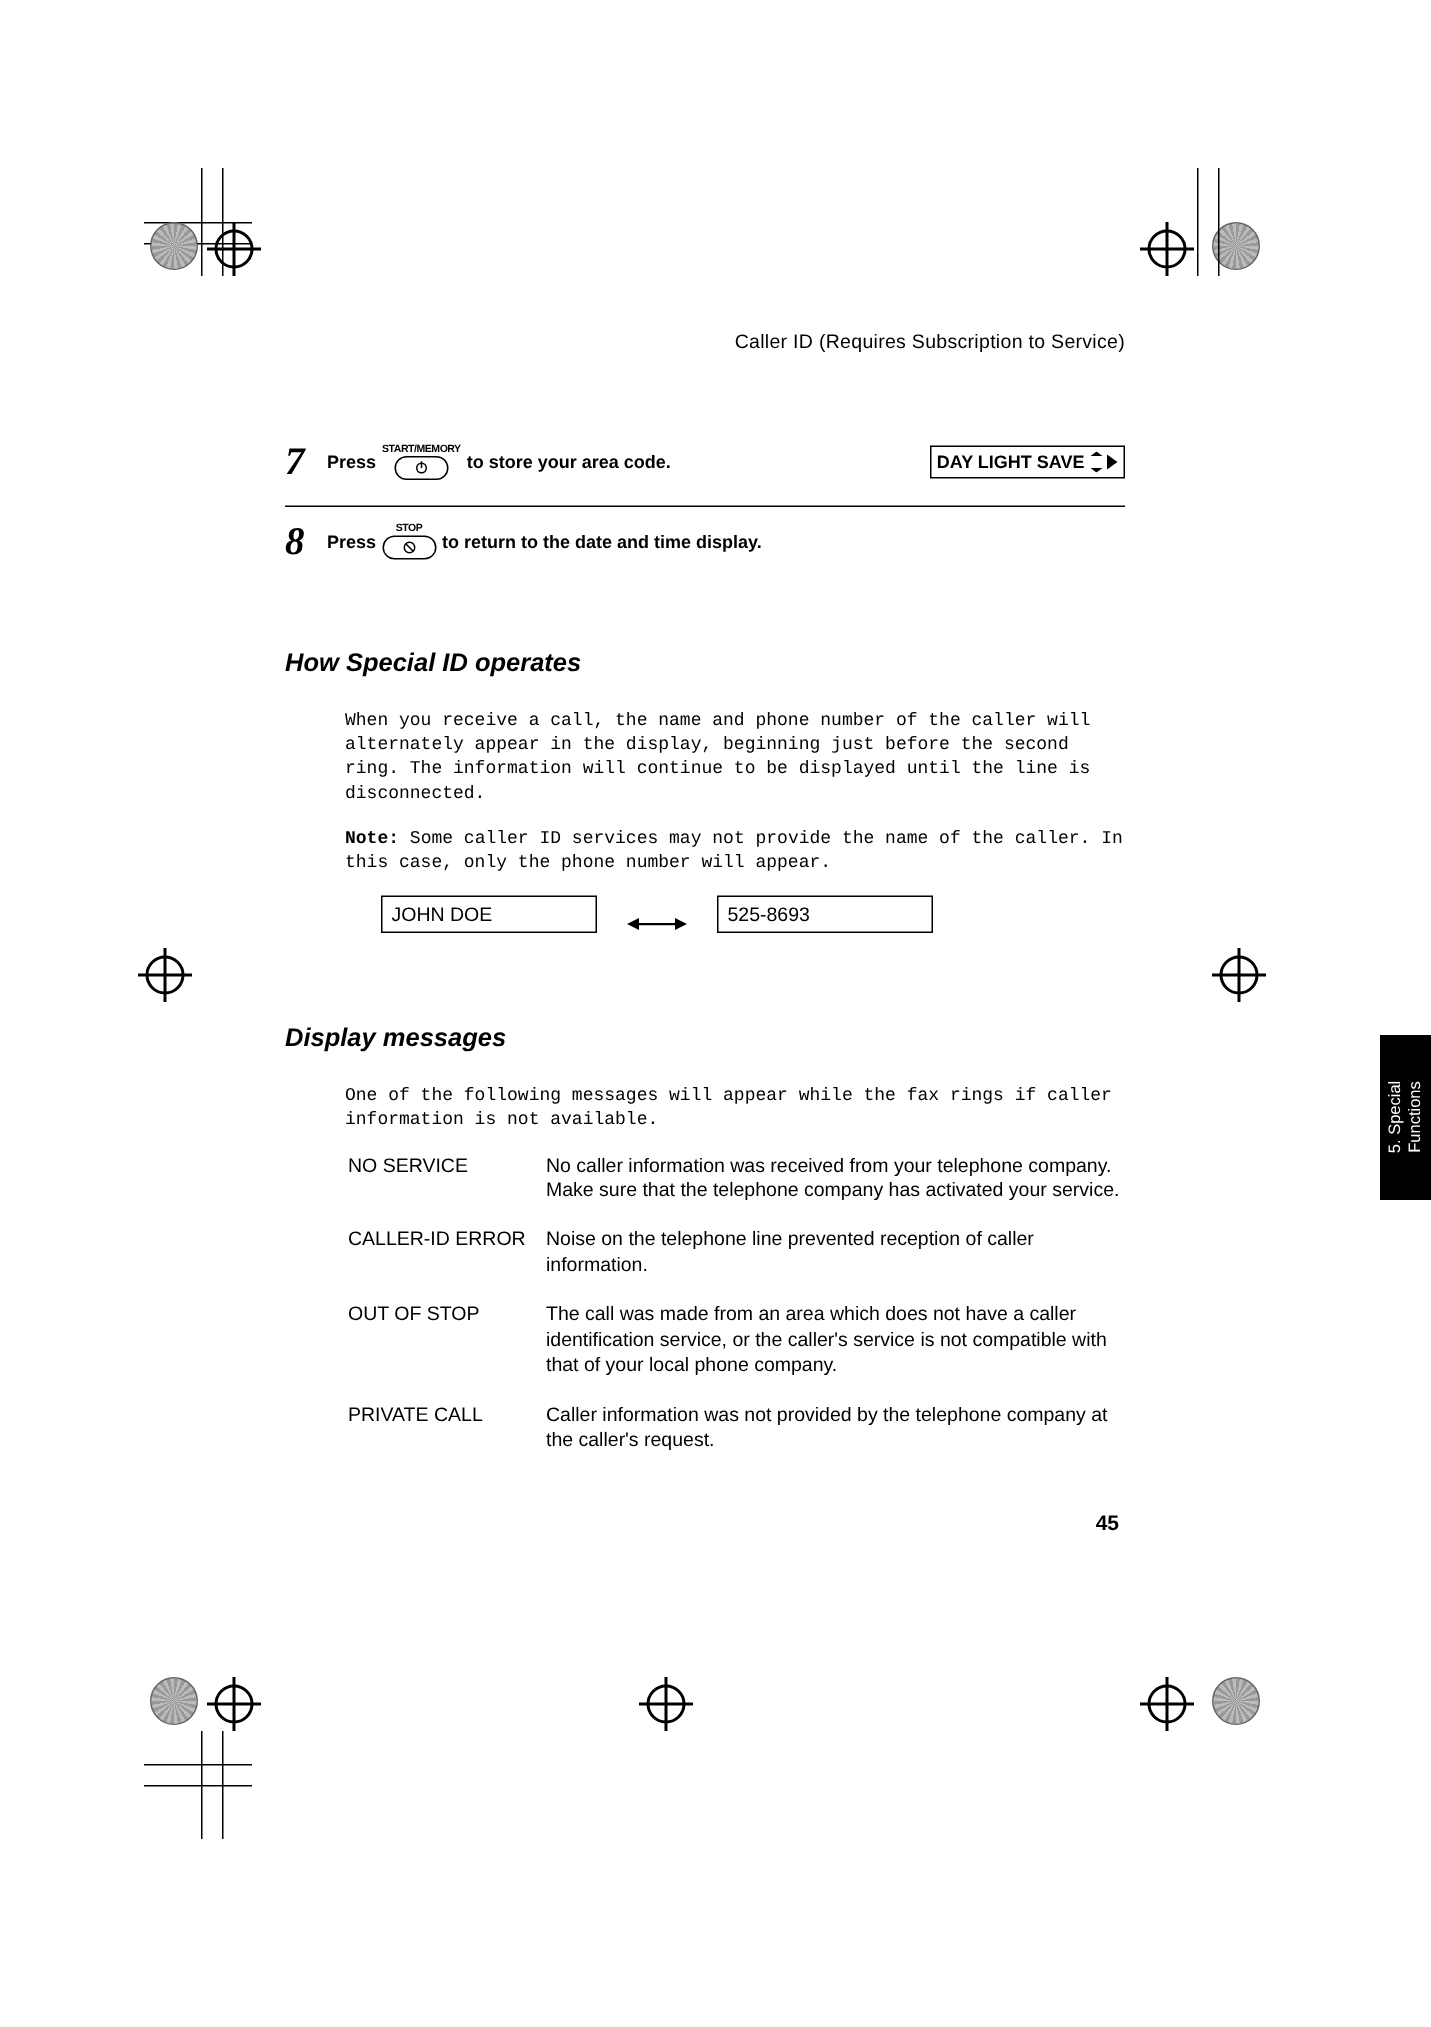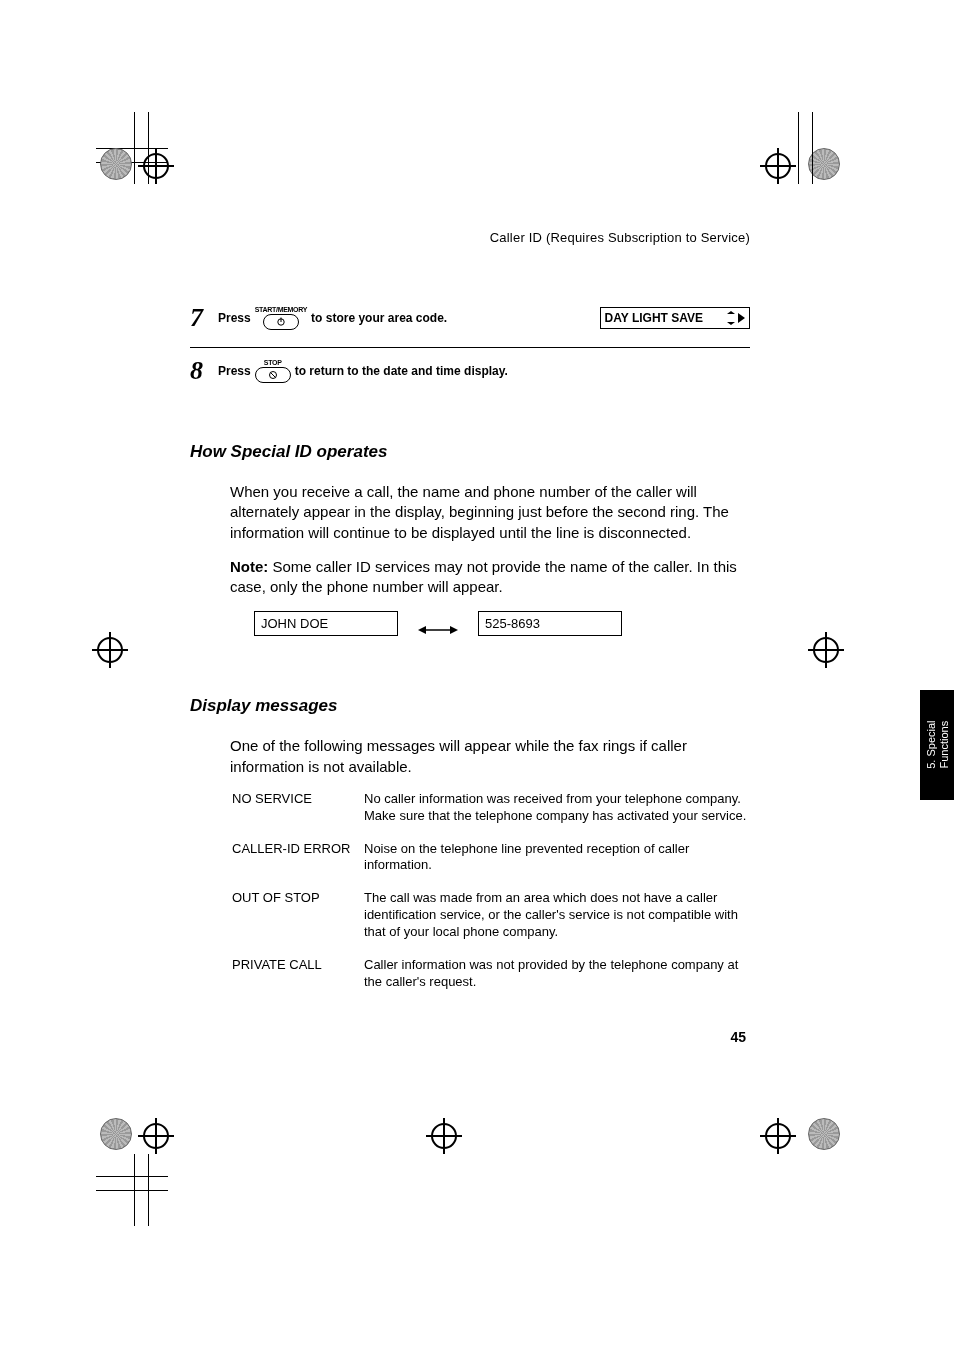--- a/index.html
+++ b/index.html
@@ -10,21 +10,20 @@
     color: #000;
     width: 954px;
     height: 1351px;
     position: relative;
   }
   .page {
     position: absolute;
     left: 190px;
     top: 220px;
     width: 560px;
-    margin-top: 10px;
   }
   .header-right {
     font-size: 13px;
     text-align: right;
     margin-bottom: 50px;
     letter-spacing: 0.2px;
   }
   .step-row {
     display: flex;
     align-items: center;
@@ -68,35 +67,36 @@
     align-items: center;
     justify-content: center;
     margin-top: 1px;
   }
   .lcd {
     border: 1px solid #000;
     padding: 3px 4px;
     font-size: 12px;
     display: flex;
     align-items: center;
-    gap: 24px;
+    gap: 4px;
     margin-left: auto;
   }
   .section-title {
     font-weight: bold;
     font-style: italic;
     font-size: 17px;
     margin-top: 42px;
     margin-bottom: 20px;
   }
   .body-text {
     margin-left: 40px;
-    font-size: 15px;
+    font-size: 12px;
     line-height: 1.35;
     margin-bottom: 14px;
+    font-family: Liberation Mono, monospace;
   }
   .display-example { margin-left: 42px; font-size:13px; }
   .lcd-big {
     border: 1px solid #000;
     padding: 4px 6px;
     font-size: 13px;
     width: 130px;
     display: inline-block;
   }
   .example-row {

